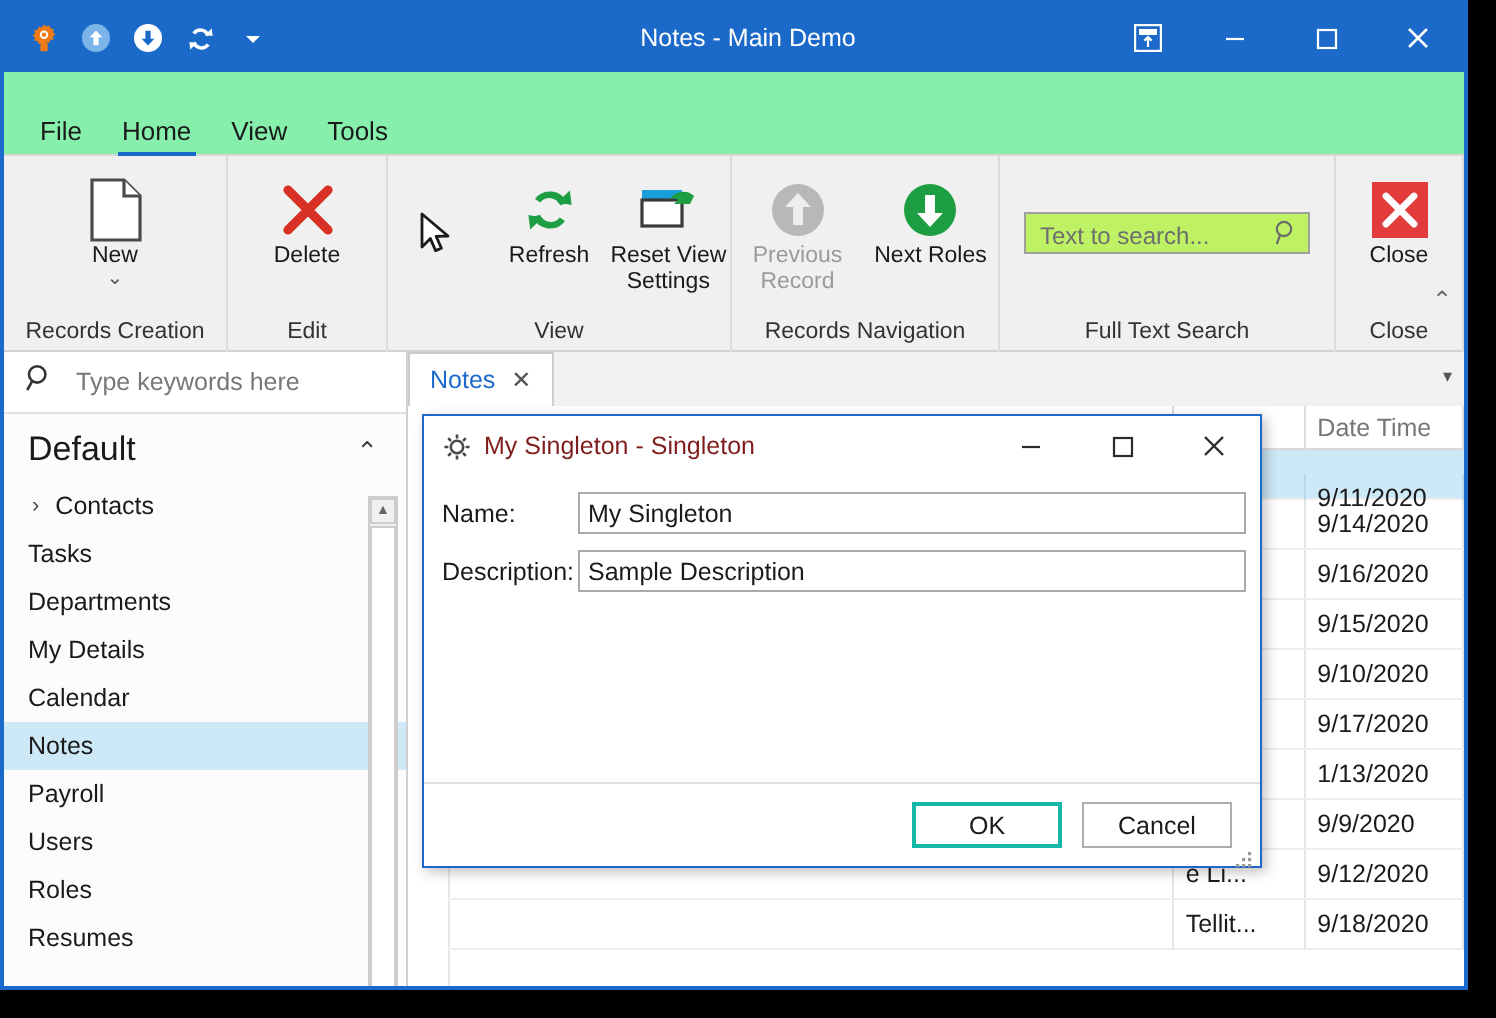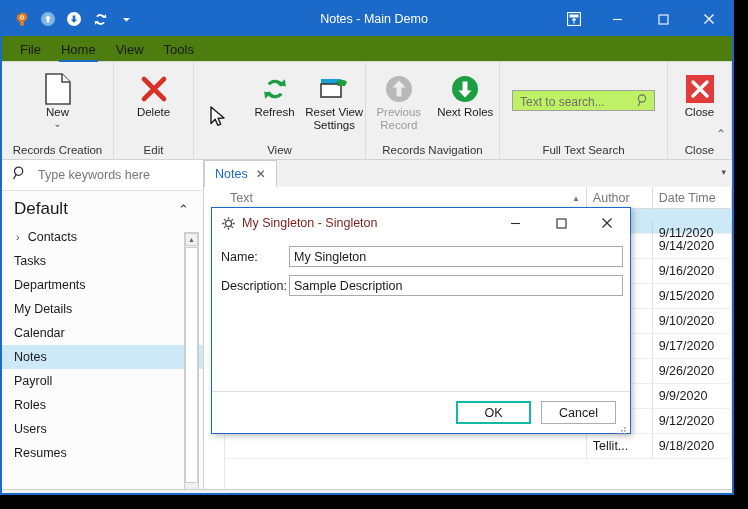--- a/index.html
+++ b/index.html
@@ -65,22 +65,22 @@
   }
   .wc {
     width: 46px; height: 34px;
     display: flex; align-items: center; justify-content: center;
     color: #fff;
   }
   .wc.ribbon-display { width: 40px; }
 
   
   .menubar {
-    height: 26px;
-    background: #4d7c0f;
+    height: 42px;
+    background: #86efac;
     display: flex;
     align-items: flex-end;
     padding-left: 8px;
     border-bottom: 1px solid #d6d6d6;
     box-sizing: border-box;
   }
   .menu-item {
     font-size: 13px;
     color: #1a1a1a;
     padding: 2px 10px 4px 10px;
@@ -720,24 +720,24 @@
           <div class="nav-item">
             <span>Calendar</span>
           </div>
           <div class="nav-item selected">
             <span>Notes</span>
           </div>
           <div class="nav-item">
             <span>Payroll</span>
           </div>
           <div class="nav-item">
+            <span>Users</span>
+          </div>
+          <div class="nav-item">
             <span>Roles</span>
-          </div>
-          <div class="nav-item">
-            <span>Users</span>
           </div>
           <div class="nav-item">
             <span>Resumes</span>
           </div>
 
           <div class="side-scroll">
             <div class="arrow up">▲</div>
             <div class="thumb"></div>
 
           </div>
@@ -796,21 +796,21 @@
               <div class="gc" style="width:82px">9/10/2020</div>
             </div>
             <div class="grow">
               <div class="gc" style="width:376px"></div>
               <div class="gc" style="width:68px">Tellit...</div>
               <div class="gc" style="width:82px">9/17/2020</div>
             </div>
             <div class="grow">
               <div class="gc" style="width:376px"></div>
               <div class="gc" style="width:68px">e Li...</div>
-              <div class="gc" style="width:82px">9/26/2020</div>
+              <div class="gc" style="width:82px">1/13/2020</div>
             </div>
             <div class="grow">
               <div class="gc" style="width:376px"></div>
               <div class="gc" style="width:68px">e Li...</div>
               <div class="gc" style="width:82px">9/9/2020</div>
             </div>
             <div class="grow">
               <div class="gc" style="width:376px"></div>
               <div class="gc" style="width:68px">e Li...</div>
               <div class="gc" style="width:82px">9/12/2020</div>

